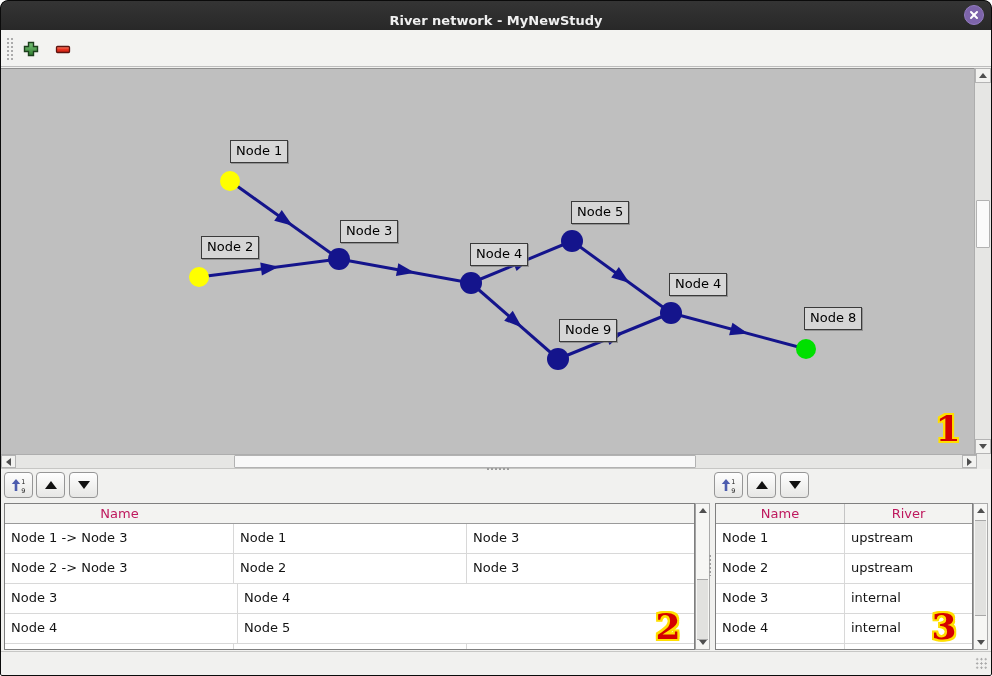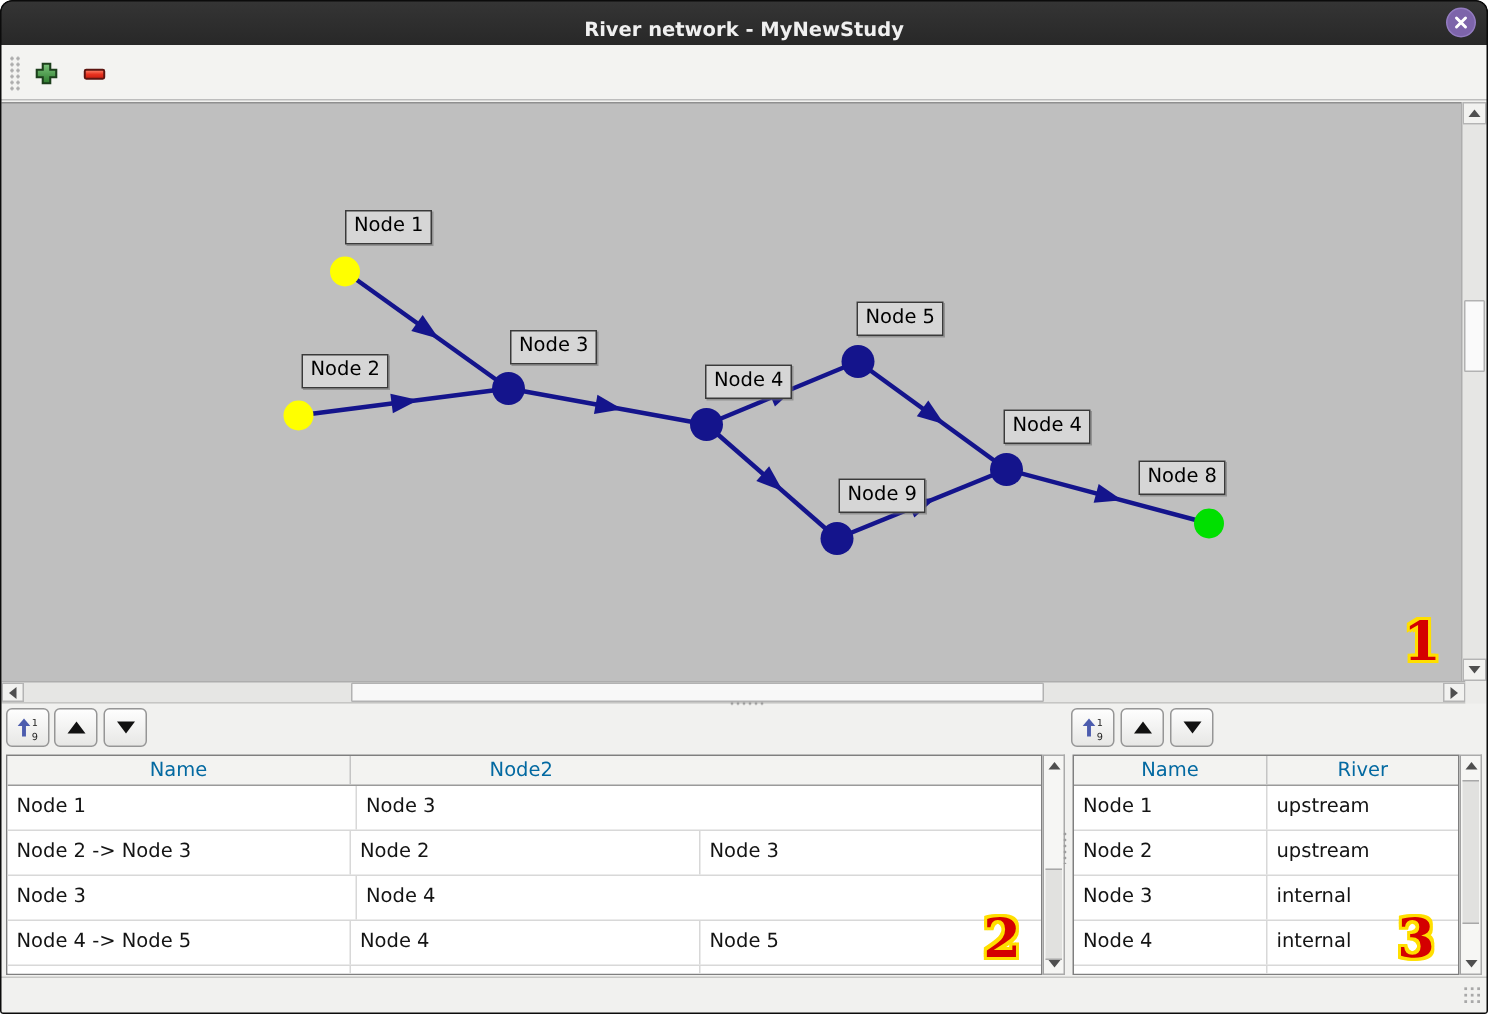--- a/index.html
+++ b/index.html
@@ -43,21 +43,21 @@
   .tri.up{border-left:6px solid transparent;border-right:6px solid transparent;border-bottom:8px solid #111;}
   .tri.down{border-left:6px solid transparent;border-right:6px solid transparent;border-top:8px solid #111;}
   .tri-sm-up{width:0;height:0;border-left:4px solid transparent;border-right:4px solid transparent;border-bottom:5px solid #4f4f4f;}
   .tri-sm-down{width:0;height:0;border-left:4px solid transparent;border-right:4px solid transparent;border-top:5px solid #4f4f4f;}
   .tri-sm-left{width:0;height:0;border-top:4px solid transparent;border-bottom:4px solid transparent;border-right:5px solid #4f4f4f;}
   .tri-sm-right{width:0;height:0;border-top:4px solid transparent;border-bottom:4px solid transparent;border-left:5px solid #4f4f4f;}
 
   
   .dtable{position:absolute;top:503px;background:#ffffff;border:1px solid #7f7f7f;overflow:hidden;}
   .dtable .thead{display:flex;height:20px;background:#f3f3f1;border-bottom:1px solid #9a9a9a;}
-  .dtable .th{font-size:13px;color:#0369a1;display:flex;align-items:center;justify-content:center;border-right:1px solid #c4c4c4;height:100%;}
+  .dtable .th{font-size:13px;color:#be185d;display:flex;align-items:center;justify-content:center;border-right:1px solid #c4c4c4;height:100%;}
   .dtable .th:last-child{border-right:none;}
   .dtable .tr{display:flex;height:30px;border-bottom:1px solid #d8d8d8;background:#fff;}
   .dtable .td{font-size:13px;color:#141414;line-height:28px;padding-left:6px;border-right:1px solid #d8d8d8;height:100%;white-space:nowrap;overflow:hidden;}
   .dtable .td:last-child{border-right:none;}
 
   .tbl-scroll{position:absolute;top:503px;width:15px;height:147px;background:#f6f6f4;border:1px solid #aaaaaa;border-left:1px solid #a2a2a2;}
   .tbl-scroll .t-up{position:absolute;top:4px;left:3px;}
   .tbl-scroll .t-down{position:absolute;bottom:4px;left:3px;}
   .tbl-thumb{position:absolute;left:1px;width:11px;background:#e1e1df;border-top:1px solid #a8a8a8;border-bottom:1px solid #a8a8a8;}
 
@@ -134,21 +134,21 @@
         <circle cx="805" cy="280" r="10" fill="#00e000"></circle>
       </svg>
     <div id="net-labels">
         <div class="node-label" style="left: 229px; top: 71px;">Node 1</div>
         <div class="node-label" style="left: 200px; top: 167px;">Node 2</div>
         <div class="node-label" style="left: 339px; top: 151px;">Node 3</div>
         <div class="node-label" style="left: 469px; top: 174px;">Node 4</div>
         <div class="node-label" style="left: 570px; top: 132px;">Node 5</div>
         <div class="node-label" style="left: 558px; top: 250px;">Node 9</div>
         <div class="node-label" style="left: 668px; top: 204px;">Node 4</div>
-        <div class="node-label" style="left: 758px; top: 238px;">Node 8</div>
+        <div class="node-label" style="left: 803px; top: 238px;">Node 8</div>
       </div>
     <div class="som" style="left:947px;top:359px;">1</div>
   </div>
 
   <div class="vscroll">
     <button class="scroll-btn v-btn" style="top:0;">
         <span class="tri-sm-up"></span>
       </button>
     <div class="v-thumb" style="top:132px;height:48px;"></div>
     <button class="scroll-btn v-btn" style="bottom:0;">
@@ -195,37 +195,36 @@
   <button class="tool-btn" style="left:747px;">
       <span class="tri up"></span>
     </button>
   <button class="tool-btn" style="left:780px;">
       <span class="tri down"></span>
     </button>
 
   <div class="dtable" style="left:4px;width:691px;height:147px;">
       <div class="thead">
         <div class="th" style="width: 229px;">Name</div>
-        <div class="th" style="width: 227px;">Node2</div>
-      </div>
-      <div class="tr">
+      </div>
+      <div class="tr">
+        <div class="td" style="width: 229px;">Node 1 -&gt; Node 3</div>
         <div class="td" style="width: 233px;">Node 1</div>
         <div class="td" style="width: 227px;">Node 3</div>
       </div>
       <div class="tr">
         <div class="td" style="width: 229px;">Node 2 -&gt; Node 3</div>
         <div class="td" style="width: 233px;">Node 2</div>
         <div class="td" style="width: 227px;">Node 3</div>
       </div>
       <div class="tr">
         <div class="td" style="width: 233px;">Node 3</div>
         <div class="td" style="width: 227px;">Node 4</div>
       </div>
       <div class="tr">
-        <div class="td" style="width: 229px;">Node 4 -&gt; Node 5</div>
         <div class="td" style="width: 233px;">Node 4</div>
         <div class="td" style="width: 227px;">Node 5</div>
       </div>
       <div class="tr">
         <div class="td" style="width: 229px;"></div>
         <div class="td" style="width: 233px;"></div>
         <div class="td" style="width: 227px;"></div>
       </div>
     </div>
   <div class="tbl-scroll" style="left:695px;">

